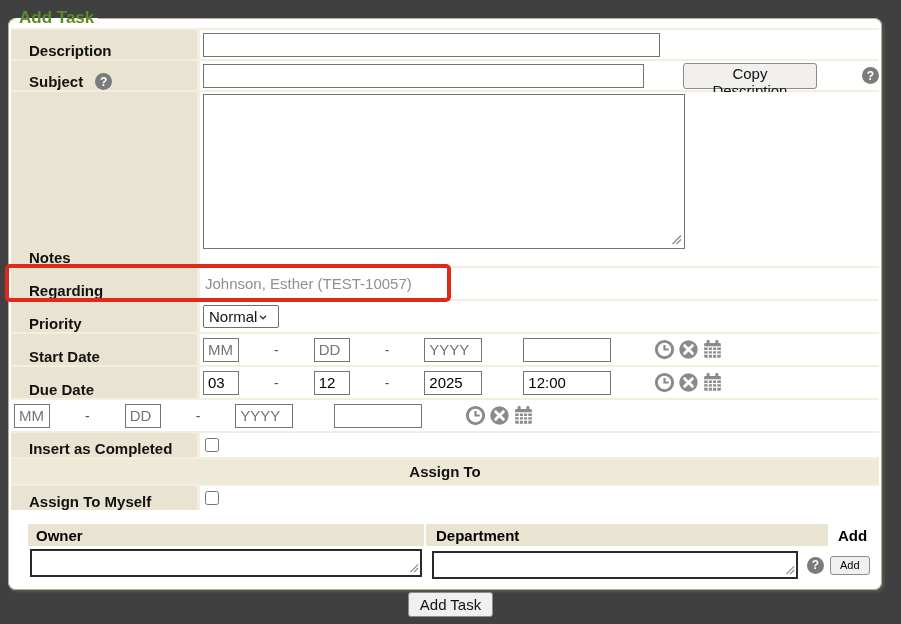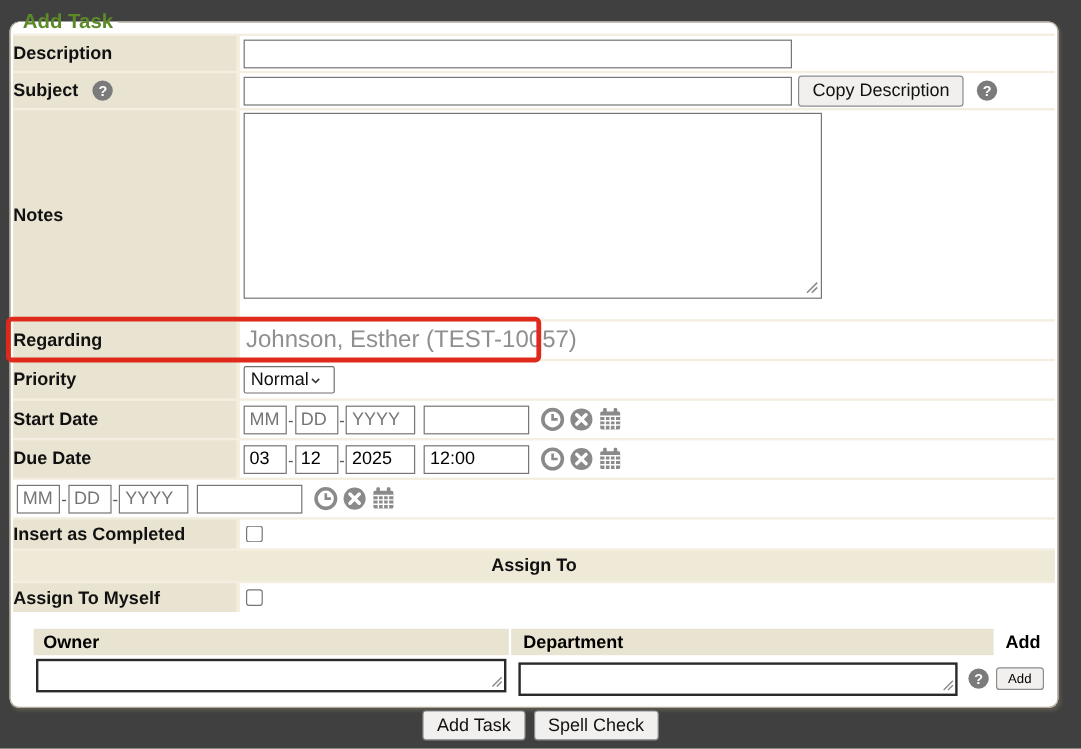--- a/index.html
+++ b/index.html
@@ -19,42 +19,42 @@
   legend.form-legend {
     color: #5d8a28; font-size: 17px; font-weight: bold;
     margin-left: 4px; padding: 0 4px;
   }
   
   .form-rows { background: #f3eedf; padding-top: 2px; }
   .frow { display: flex; margin-bottom: 2px; }
   .fl {
     width: 186px; margin-right: 3px; background: #e9e4d1;
     font-weight: bold; font-size: 15px; color: #111;
-    display: flex; align-items: center; padding-left: 0; flex-shrink: 0;
-  }
-  .fc { flex: 1; background: #ffffff; display: flex; align-items: center; padding-left: 3px; }
+    display: flex; align-items: flex-end; padding-left: 18px; flex-shrink: 0;
+  }
+  .fc { flex: 1; background: #ffffff; display: flex; align-items: center; padding-left: 3px; gap: 34px; }
   .fc.top { align-items: flex-start; padding-top: 2px; }
   
   input.ti {
     height: 24px; border: 1px solid #757575; background:#fff;
     font-family: "Liberation Sans", sans-serif; font-size: 15px; padding: 1px 5px;
   }
   input.ti::placeholder, textarea::placeholder { color:#9a9a9a; }
   .w457 { width: 457px; }
   .di { width: 36px; height: 24px; border: 1px solid #757575; font-family:"Liberation Sans",sans-serif; font-size: 15px; padding: 1px 4px; }
   .di.yr { width: 58px; }
   .di.tm { width: 88px; margin-left: 7px; }
   .dash { color:#555; font-size: 14px; margin: 0 1px; }
   .ta-wrap { position: relative; display: inline-block; line-height: 0; }
   textarea.notes-ta {
     width: 482px; height: 155px; border: 1px solid #757575;
     resize: none; font-family: "Liberation Sans", sans-serif; font-size: 15px; padding: 3px 5px;
   }
   .grip { position: absolute; right: 3px; bottom: 4px; pointer-events: none; }
-  .static-value { color: #8f8f8f; font-size: 20px; padding-left: 2px; }
+  .static-value { color: #8f8f8f; font-size: 15px; padding-left: 2px; }
   
   .selectbox {
     display: inline-flex; align-items: center; justify-content: flex-start;
     width: 76px; height: 23px; border: 1px solid #6f6f6f; border-radius: 2px;
     background: #fff; padding: 0 3px 0 5px; font-size: 15px; color:#111; cursor: default;
   }
   
   .icon-row { display: flex; align-items: center; gap: 3px; margin-left: 9px; }
   .icon-btn { display: inline-flex; line-height: 0; cursor: pointer; }
   .help {
@@ -340,16 +340,15 @@
         </div>
         <div class="ag-add">
           <button class="mini-btn">Add</button>
         </div>
       </div>
     </div>
   </fieldset>
 
   <div class="footer">
     <button class="btn">Add Task</button>
-    <button class="btn">Spell Check</button>
   </div>
 
 </div>
 
 </body></html>

